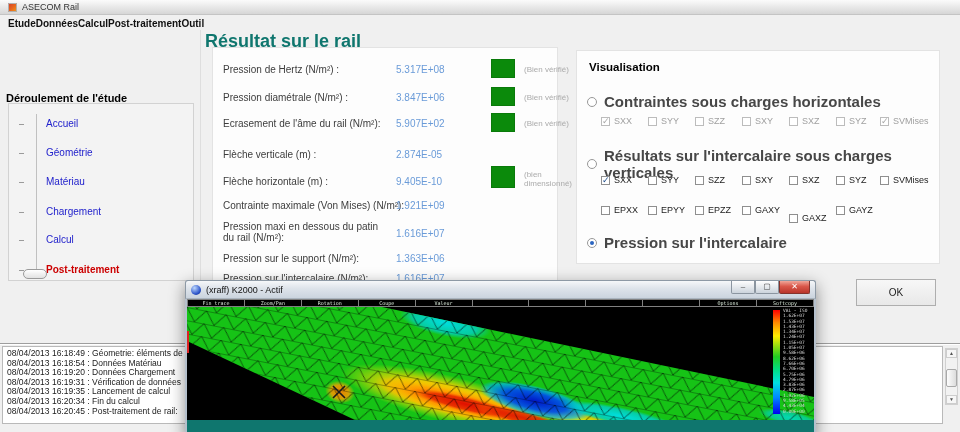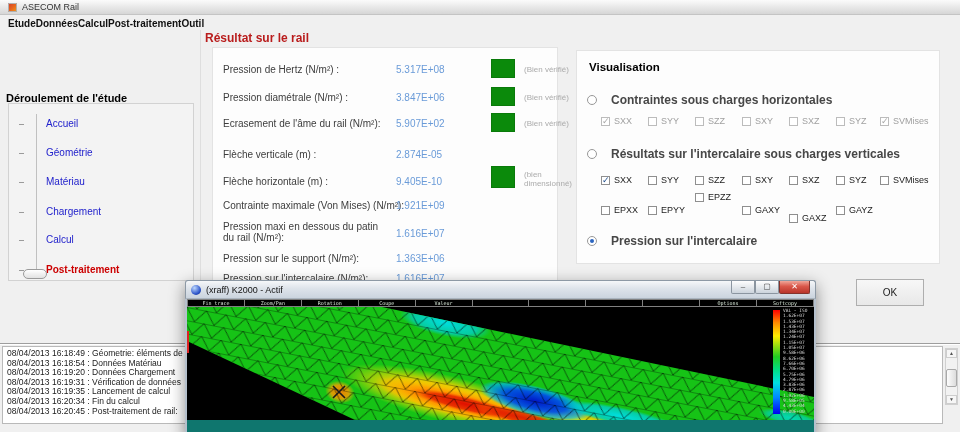--- a/index.html
+++ b/index.html
@@ -5,21 +5,21 @@
   *{box-sizing:border-box;margin:0;padding:0}
   html,body{width:960px;height:432px;overflow:hidden}
   body{position:relative;background:#f0f0f0;font-family:"Liberation Sans",sans-serif;color:#222}
 
   
   .titlebar{position:absolute;left:0;top:0;width:960px;height:15px;background:linear-gradient(#fbfbfb,#d6d6d6);border-bottom:1px solid #c4c4c4;display:flex;align-items:center;padding-left:8px;font-size:9px;color:#333}
   .app-icon{width:9px;height:9px;margin-right:5px;background:linear-gradient(135deg,#d33a2a 0%,#e86a1e 55%,#f2a11a 100%);border-radius:1px;box-shadow:0 0 0 1px #b0b0b0 inset}
   .menubar{position:absolute;left:0;top:16px;width:960px;height:14px;display:flex;align-items:center;padding-left:8px;font-size:10px;font-weight:bold;color:#111}
   .menubar span{cursor:default}
 
-  .page-title{position:absolute;left:205px;top:31px;font-size:12px;font-weight:bold;color:#b91c1c}
+  .page-title{position:absolute;left:205px;top:31px;font-size:18px;font-weight:bold;color:#0f766e}
   .vline{position:absolute;left:200px;top:30px;width:1px;height:313px;background:#dedede}
 
   
   .sb-title{position:absolute;left:6px;top:92px;font-size:11px;font-weight:bold;color:#000}
   .sb-box{position:absolute;left:8px;top:103px;width:186px;height:178px;border:1px solid #d2d2d2;background:#f3f3f3}
   .sb-track{position:absolute;left:27px;top:10px;width:1px;height:162px;background:#c0c0c0}
   .sb-handle{position:absolute;left:14px;top:165px;width:24px;height:10px;background:linear-gradient(#ffffff,#e2e2e2);border:1px solid #9a9a9a;border-radius:5px}
   .sb-item{position:absolute;left:37px;font-size:10px;color:#2222cc;cursor:pointer;white-space:nowrap}
   .sb-item.active{color:#cc0000;font-weight:bold}
   .sb-dash{position:absolute;left:10px;width:5px;height:1px;background:#9a9a9a}
@@ -28,31 +28,31 @@
   .res-panel{position:absolute;left:212px;top:47px;width:346px;height:296px;background:#fdfdfd;border:1px solid #e3e3e3}
   .rrow{position:absolute;left:10px;width:330px}
   .rlabel{position:absolute;left:0;top:0;width:168px;font-size:10px;color:#3d3d3d;line-height:11px}
   .rvalue{position:absolute;left:173px;top:0;font-size:10px;color:#6a9bd8}
   .rsq{position:absolute;left:268px;top:-5px;width:24px;height:19px;background:#0b8a0b;border:1px solid #0a7a0a}
   .rstat{position:absolute;left:301px;top:1px;width:56px;font-size:8px;color:#ababab;line-height:9px}
 
   
   .vis-panel{position:absolute;left:576px;top:50px;width:364px;height:214px;background:#fdfdfd;border:1px solid #e3e3e3}
   .vis-title{position:absolute;left:12px;top:10px;font-size:11.5px;font-weight:bold;color:#000}
-  .radio{position:absolute;display:flex;align-items:center;gap:14px;font-size:12px;font-weight:bold;color:#474747;cursor:pointer}
+  .radio{position:absolute;display:flex;align-items:center;gap:7px;font-size:15px;font-weight:bold;color:#474747;cursor:pointer}
   .radio .rb{width:10px;height:10px;border:1px solid #989898;border-radius:50%;background:#fff;position:relative;flex:none}
   .radio.sel .rb::after{content:"";position:absolute;inset:2px;border-radius:50%;background:#2b65c0}
   .cb{position:absolute;display:flex;align-items:center;gap:4px;font-size:9px;color:#222;cursor:pointer}
   .cb .bx{width:9px;height:9px;border:1px solid #8f8f8f;background:#fff;flex:none;position:relative}
   .cb.checked .bx::after{content:"✓";position:absolute;left:0px;top:-2px;font-size:9px;color:#1f4e8c}
   .cb.dis{color:#a0a0a0}
   .cb.dis .bx{border-color:#bcbcbc}
   .cb.dis.checked .bx::after{color:#a6a6a6}
 
-  .okbtn{position:absolute;left:856px;top:279px;width:68px;height:27px;background:linear-gradient(#f7f7f7,#e8e8e8);border:1px solid #aeaeae;display:flex;align-items:center;justify-content:center;font-size:10px;color:#222;cursor:pointer}
+  .okbtn{position:absolute;left:856px;top:279px;width:80px;height:27px;background:linear-gradient(#f7f7f7,#e8e8e8);border:1px solid #aeaeae;display:flex;align-items:center;justify-content:center;font-size:10px;color:#222;cursor:pointer}
 
   .hdiv{position:absolute;left:0;top:343px;width:960px;height:2px;background:linear-gradient(#9e9e9e 50%,#ffffff 50%)}
 
   
   .log-panel{position:absolute;left:2px;top:346px;width:941px;height:78px;background:#ffffff;border:1px solid #b9b9b9;padding:2px 4px;font-size:8.5px;line-height:9.6px;color:#1a1a1a;white-space:pre-line;overflow:hidden}
   .scrollbar{position:absolute;left:945px;top:348px;width:13px;height:57px;background:#f2f2f2;border:1px solid #d0d0d0}
   .sc-btn{position:absolute;left:0;width:11px;height:9px;background:#f6f6f6;border:1px solid #cdcdcd;font-size:5px;line-height:7px;text-align:center;color:#555}
   .sc-thumb{position:absolute;left:0;top:20px;width:11px;height:18px;background:linear-gradient(90deg,#fdfdfd,#dcdcdc);border:1px solid #a9a9a9;border-radius:2px}
 
   
@@ -225,21 +225,21 @@
     </div>
 
   <div class="cb" style="left:24px;top:154px">
       <span class="bx"></span>
       <span>EPXX</span>
     </div>
   <div class="cb" style="left:71px;top:154px">
       <span class="bx"></span>
       <span>EPYY</span>
     </div>
-  <div class="cb" style="left:118px;top:141px">
+  <div class="cb" style="left:118px;top:154px">
       <span class="bx"></span>
       <span>EPZZ</span>
     </div>
   <div class="cb" style="left:165px;top:154px">
       <span class="bx"></span>
       <span>GAXY</span>
     </div>
   <div class="cb" style="left:212px;top:162px">
       <span class="bx"></span>
       <span>GAXZ</span>

